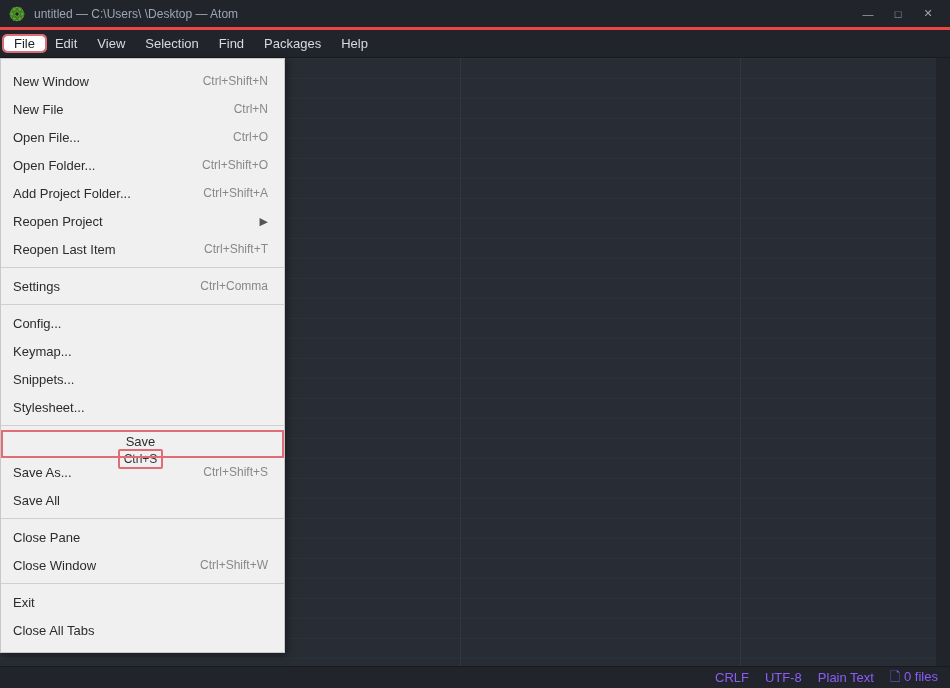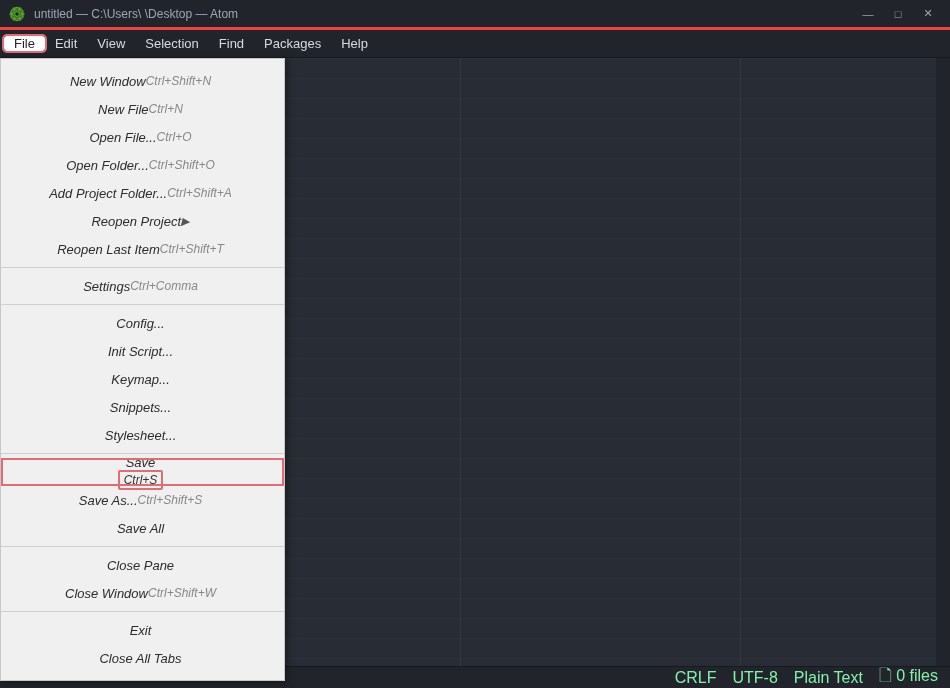--- a/index.html
+++ b/index.html
@@ -104,22 +104,22 @@
       height: 22px;
       background: #21252b;
       display: flex;
       align-items: center;
       justify-content: flex-end;
       padding: 0 12px;
       gap: 16px;
       border-top: 1px solid #181a1f;
     }
     .status-item {
-      color: #86efac;
-      font-size: 16px;
+      color: #8b5cf6;
+      font-size: 13px;
       cursor: pointer;
     }
 
     
     .dropdown-menu {
       position: absolute;
       top: 58px;
       left: 0;
       width: 285px;
       background: #f0f0f0;
@@ -130,27 +130,26 @@
     }
     .menu-group {
       border-bottom: 1px solid #d0d0d0;
       padding: 4px 0;
     }
     .menu-group:last-child { border-bottom: none; }
 
     .menu-entry {
       display: flex;
       align-items: center;
-      justify-content: center;
+      justify-content: space-between;
       padding: 4px 16px 4px 12px;
       color: #2c2c2c;
       cursor: pointer;
       font-size: 13px;
       height: 28px;
-      font-style: italic;
     }
     .menu-entry .shortcut {
       color: #888;
       font-size: 12px;
     }
     .menu-entry .arrow {
       color: #555;
       font-size: 11px;
     }
 
@@ -263,23 +262,20 @@
       <span>Settings</span>
       <span class="shortcut">Ctrl+Comma</span>
     </div>
   </div>
 
   <div class="menu-group">
     <div class="menu-entry">
       <span>Config...</span>
     </div>
     <div class="menu-entry">
-      <span>Init Script...</span>
-    </div>
-    <div class="menu-entry">
       <span>Keymap...</span>
     </div>
     <div class="menu-entry">
       <span>Snippets...</span>
     </div>
     <div class="menu-entry">
       <span>Stylesheet...</span>
     </div>
   </div>
 

